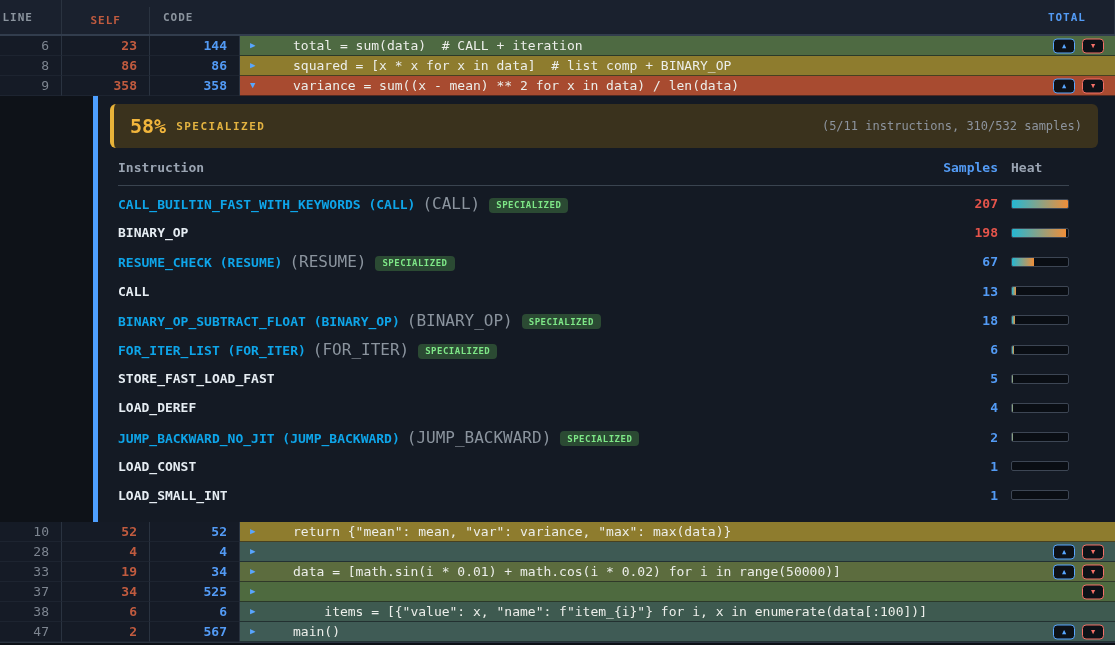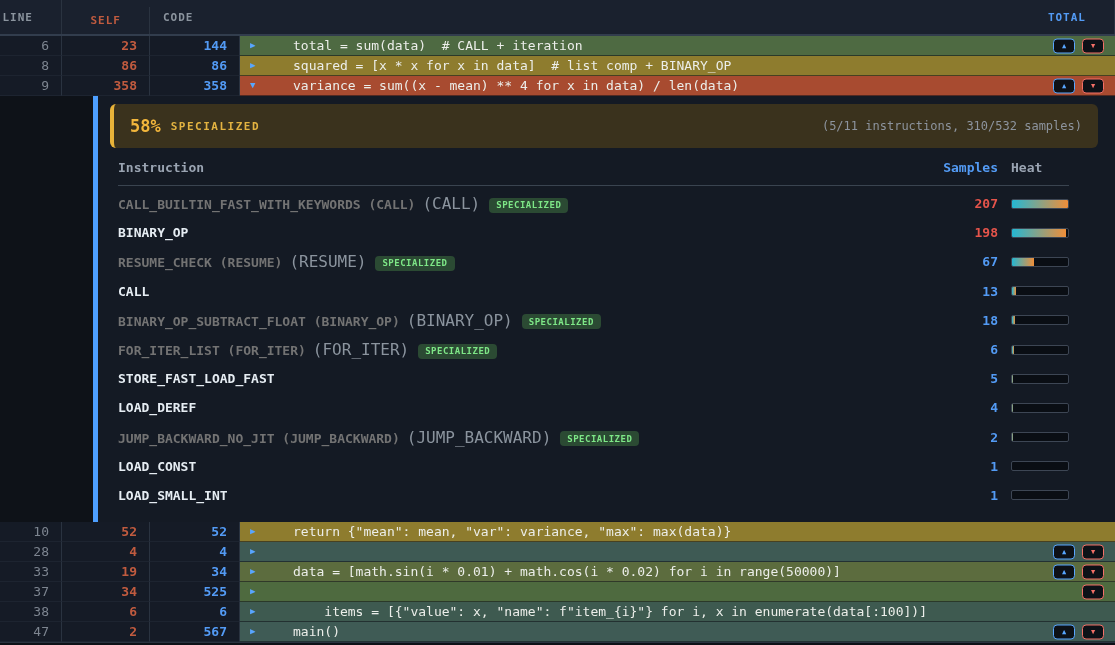--- a/index.html
+++ b/index.html
@@ -68,36 +68,36 @@
   
   .expanded { display:flex; height:426px; }
   .gutter   { width:93px; background:#0e1218; flex:none; }
   .blueline { width:5px; background:#4d9fff; flex:none; }
   .panel    { flex:1; background:#141a24; min-width:0; }
   .banner {
     height:44px; margin:8px 17px 0 12px;
     background:#3a321d; border-left:4px solid #e8b339; border-radius:6px;
     display:flex; align-items:center; padding:0 16px;
   }
-  .banner .pct   { font-size:17px; font-weight:bold; color:#f2b63c; }
+  .banner .pct   { font-size:20px; font-weight:bold; color:#f2b63c; }
   .banner .lbl   { margin-left:10px; font-size:11px; font-weight:bold;
                    letter-spacing:1.5px; color:#e3b341; }
   .banner .stats { margin-left:auto; font-size:12px; color:#8d949e; }
   .ithead {
     display:flex; align-items:center; height:37px;
     margin:1px 46px 0 20px; border-bottom:1px solid #3a4450;
   }
   .ithead .c-instr { flex:1; font-size:13px; font-weight:bold; color:#9aa4b2; }
   .ithead .c-samp  { width:60px; text-align:right; font-size:13px; font-weight:bold; color:#539bf5; }
   .ithead .c-heat  { width:58px; margin-left:13px; font-size:13px; font-weight:bold; color:#9aa4b2; }
   .irows { margin:3px 46px 0 20px; }
   .irow  { display:flex; align-items:center; height:29.2px; }
   .irow .iname { flex:1; min-width:0; white-space:nowrap; font-size:13px; }
   .irow .iname strong { font-weight:bold; color:#e6edf3; }
-  .irow.spec .iname strong { color:#737373; }
+  .irow.spec .iname strong { color:#0ea5e9; }
   .irow .ibase { color:#8b949e; font-size:16px; margin-left:7px; }
   .irow .ibadge {
     display:inline-block; margin-left:9px; padding:2.5px 7px;
     background:#2b4a33; color:#7ee787; border-radius:4px;
     font-size:9px; font-weight:bold; letter-spacing:.5px;
     vertical-align:1px;
   }
   .irow .isamp { width:60px; text-align:right; font-size:13px; font-weight:bold; color:#539bf5; }
   .irow.hot .isamp { color:#e5544b; }
   .irow .ibar {
@@ -145,21 +145,21 @@
           <span class="arrow">▶</span>
           <pre class="codetext">squared = [x * x for x in data]  # list comp + BINARY_OP</pre>
         </div>
       </div>
       <div class="crow">
         <div class="ncell line">9</div>
         <div class="ncell self">358</div>
         <div class="ncell total">358</div>
         <div class="codecell" style="background: rgb(168, 75, 48);">
           <span class="arrow">▼</span>
-          <pre class="codetext">variance = sum((x - mean) ** 4 for x in data) / len(data)</pre>
+          <pre class="codetext">variance = sum((x - mean) ** 2 for x in data) / len(data)</pre>
           <div class="btns">
             <button class="jbtn up">▲</button>
             <button class="jbtn down">▼</button>
           </div>
         </div>
       </div>
     </div>
 
   <div class="expanded">
     <div class="gutter"></div>

